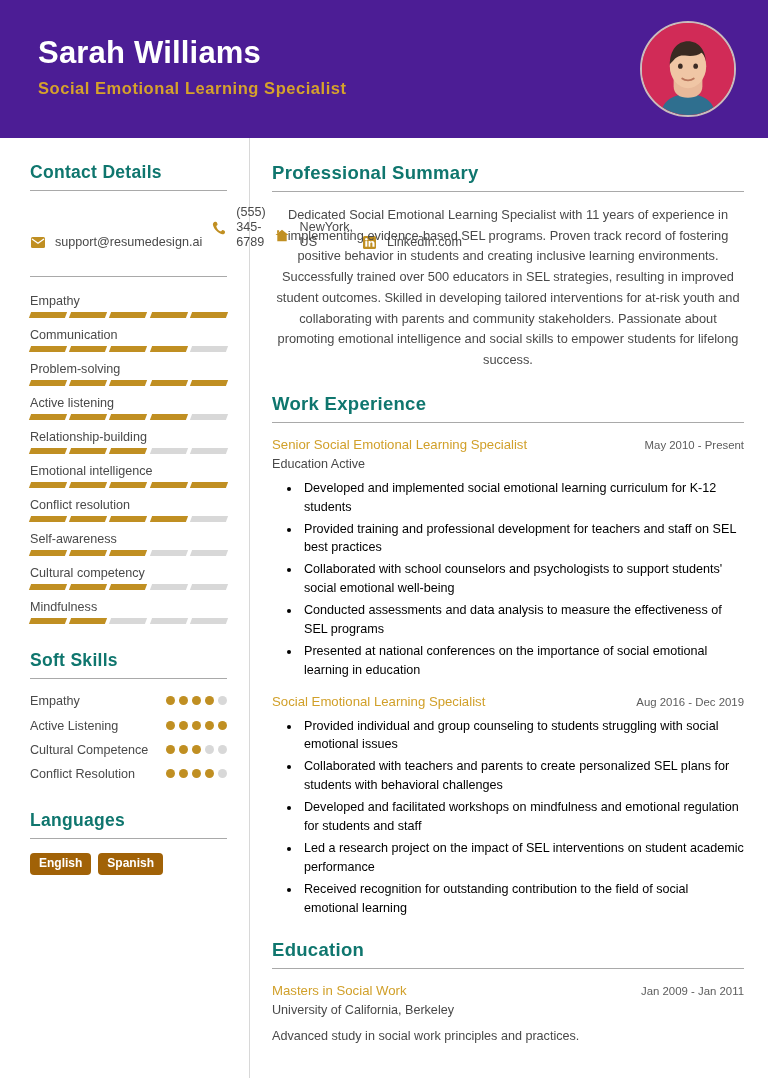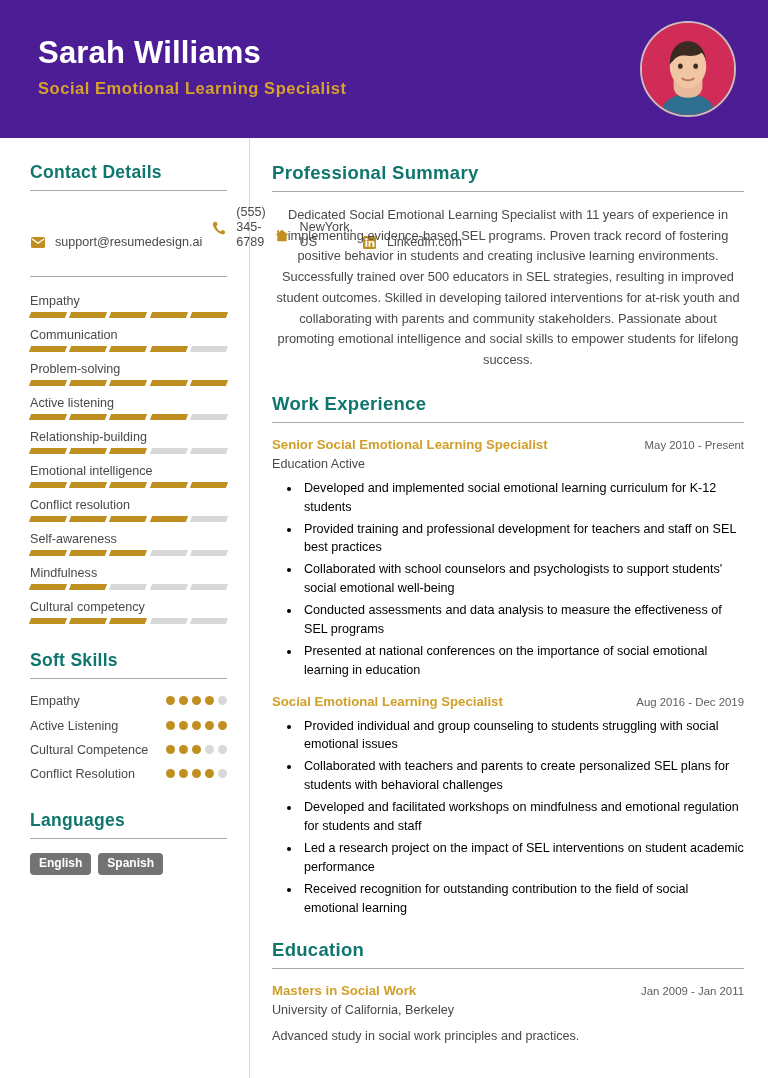--- a/index.html
+++ b/index.html
@@ -130,21 +130,21 @@
   .dots { display: flex; gap: 4px; padding-top: 3px; flex: none; }
   .dot {
     width: 9px; height: 9px; border-radius: 50%;
     background: #d8d8d8;
   }
   .dot.on { background: #c08f22; }
 
   
   .lang-wrap { display: flex; flex-wrap: wrap; gap: 7px; }
   .lang-pill {
-    background: #737373;
+    background: #a16207;
     color: #ffffff;
     font-size: 12px;
     font-weight: bold;
     padding: 4px 9px 5px;
     border-radius: 4px;
     line-height: 1.1;
   }
 
   
   .summary-text {
@@ -158,21 +158,21 @@
   .entry:last-child { margin-bottom: 0; }
   .entry-head {
     display: flex;
     align-items: baseline;
     justify-content: space-between;
     gap: 14px;
   }
   .entry-title {
     color: #d1a02a;
     font-size: 13.2px;
-    font-weight: bold;
+    font-weight: normal;
     line-height: 1.35;
   }
   .entry-date {
     color: #5c5c5c;
     font-size: 11.4px;
     white-space: nowrap;
     flex: none;
   }
   .entry-org {
     color: #494949;
@@ -355,35 +355,35 @@
               <div class="skill-name">Self-awareness</div>
               <div class="seg-track">
                 <div class="seg on"></div>
                 <div class="seg on"></div>
                 <div class="seg on"></div>
                 <div class="seg"></div>
                 <div class="seg"></div>
               </div>
             </div>
             <div class="skill-row">
+              <div class="skill-name">Cultural competency</div>
+              <div class="seg-track">
+                <div class="seg on"></div>
+                <div class="seg on"></div>
+                <div class="seg on"></div>
+                <div class="seg"></div>
+                <div class="seg"></div>
+              </div>
+            </div>
+            <div class="skill-row">
               <div class="skill-name">Mindfulness</div>
               <div class="seg-track">
                 <div class="seg on"></div>
                 <div class="seg on"></div>
                 <div class="seg"></div>
-                <div class="seg"></div>
-                <div class="seg"></div>
-              </div>
-            </div>
-            <div class="skill-row">
-              <div class="skill-name">Cultural competency</div>
-              <div class="seg-track">
-                <div class="seg on"></div>
-                <div class="seg on"></div>
-                <div class="seg on"></div>
                 <div class="seg"></div>
                 <div class="seg"></div>
               </div>
             </div>
           </div>
       </div>
 
       <div class="sec">
         <div class="sec-title">Soft Skills</div>
         <div class="sec-rule"></div>

